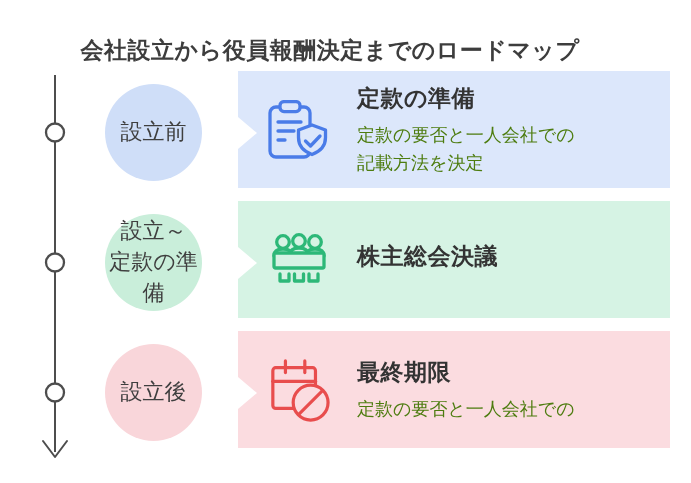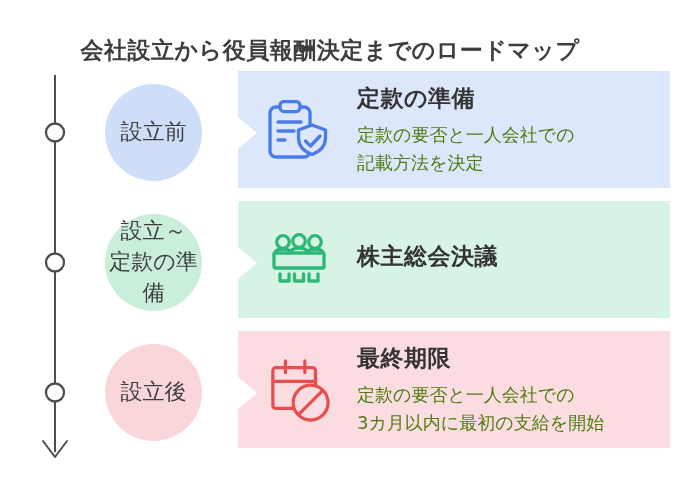--- a/index.html
+++ b/index.html
@@ -194,20 +194,19 @@
           <rect class="icon-stroke" x="5" y="10" width="44" height="42" rx="3"></rect>
           <line class="icon-stroke" x1="5" y1="24" x2="49" y2="24"></line>
           <circle class="icon-mask" cx="44" cy="46" r="18"></circle>
           <line class="icon-stroke" x1="32" y1="58" x2="56" y2="34"></line>
         </svg>
       </div>
       <div class="card-text">
         <div class="card-heading">最終期限</div>
         <div class="card-body">
           <div>定款の要否と一人会社での</div>
-          <div>3カ月以内に最初の支給を開始</div>
         </div>
       </div>
     </div>
     <div class="card-notch"></div>
   </div>
 
 </div>
 
 </body></html>

